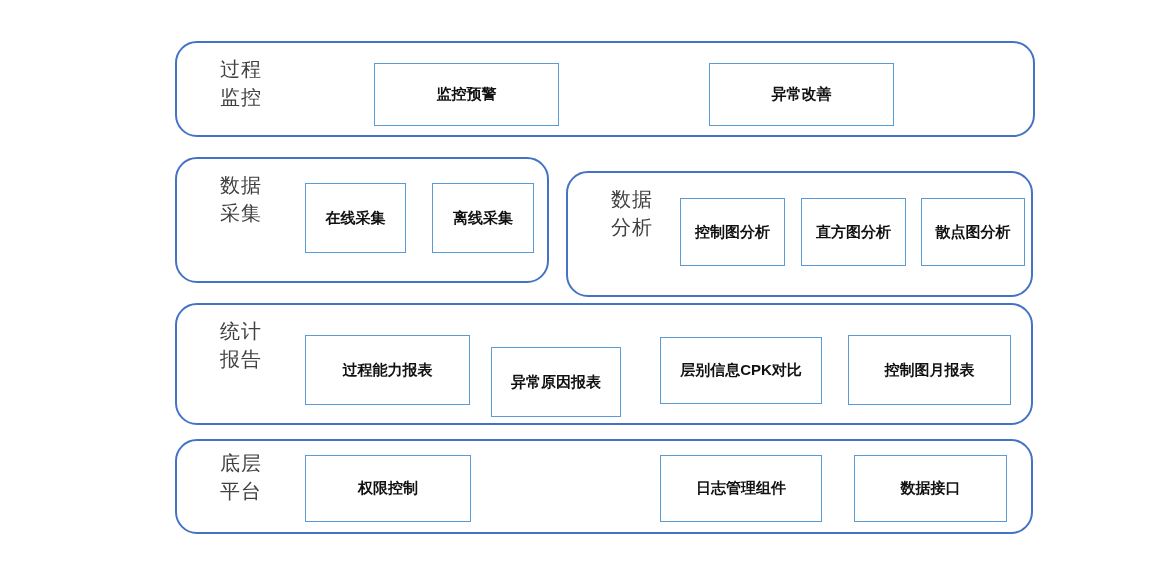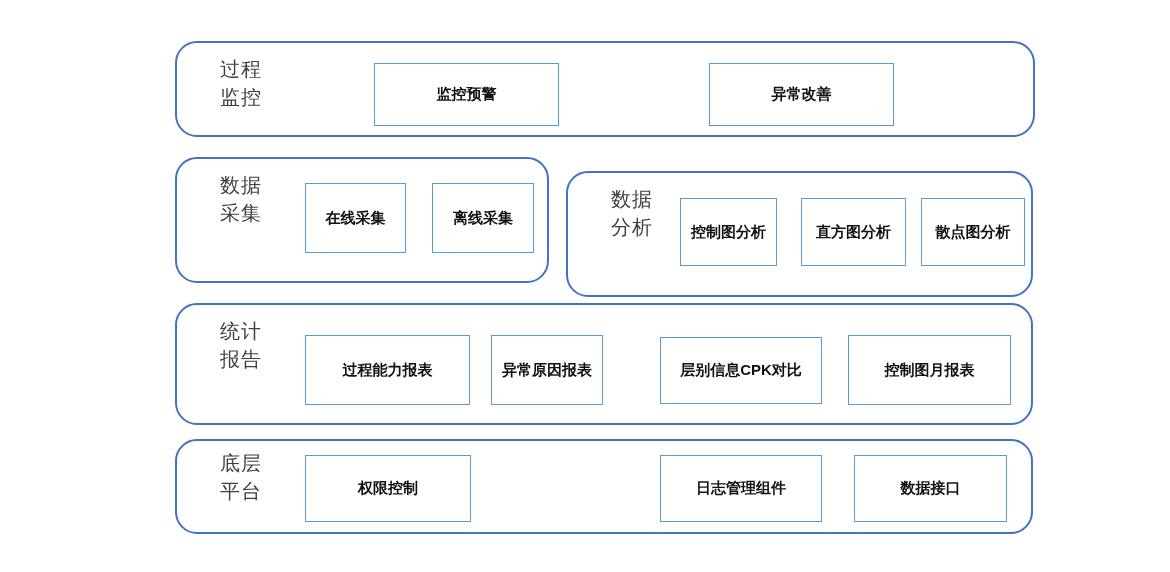--- a/index.html
+++ b/index.html
@@ -58,26 +58,26 @@
   .s5 { left: 175px; top: 439px; width: 858px; height: 95px; }
   .s5 .section-label { top: 9px; }
 
   
   .s1 .b1 { left: 197px; top: 20px; width: 185px; height: 63px; }
   .s1 .b2 { left: 532px; top: 20px; width: 185px; height: 63px; }
   
   .s2 .b1 { left: 128px; top: 24px; width: 101px; height: 70px; }
   .s2 .b2 { left: 255px; top: 24px; width: 102px; height: 70px; }
   
-  .s3 .b1 { left: 112px; top: 25px; width: 97px; height: 68px; }
+  .s3 .b1 { left: 112px; top: 25px; width: 105px; height: 68px; }
   .s3 .b2 { left: 233px; top: 25px; width: 105px; height: 68px; }
   .s3 .b3 { left: 353px; top: 25px; width: 104px; height: 68px; }
   
   .s4 .b1 { left: 128px; top: 30px; width: 165px; height: 70px; }
-  .s4 .b2 { left: 314px; top: 30px; width: 112px; height: 70px; }
+  .s4 .b2 { left: 314px; top: 42px; width: 130px; height: 70px; }
   .s4 .b3 { left: 483px; top: 32px; width: 162px; height: 67px; }
   .s4 .b4 { left: 671px; top: 30px; width: 163px; height: 70px; }
   
   .s5 .b1 { left: 128px; top: 14px; width: 166px; height: 67px; }
   .s5 .b2 { left: 315px; top: 14px; width: 133px; height: 67px; }
   .s5 .b3 { left: 483px; top: 14px; width: 162px; height: 67px; }
   .s5 .b4 { left: 677px; top: 14px; width: 153px; height: 67px; }
 </style>
 </head>
 <body>

